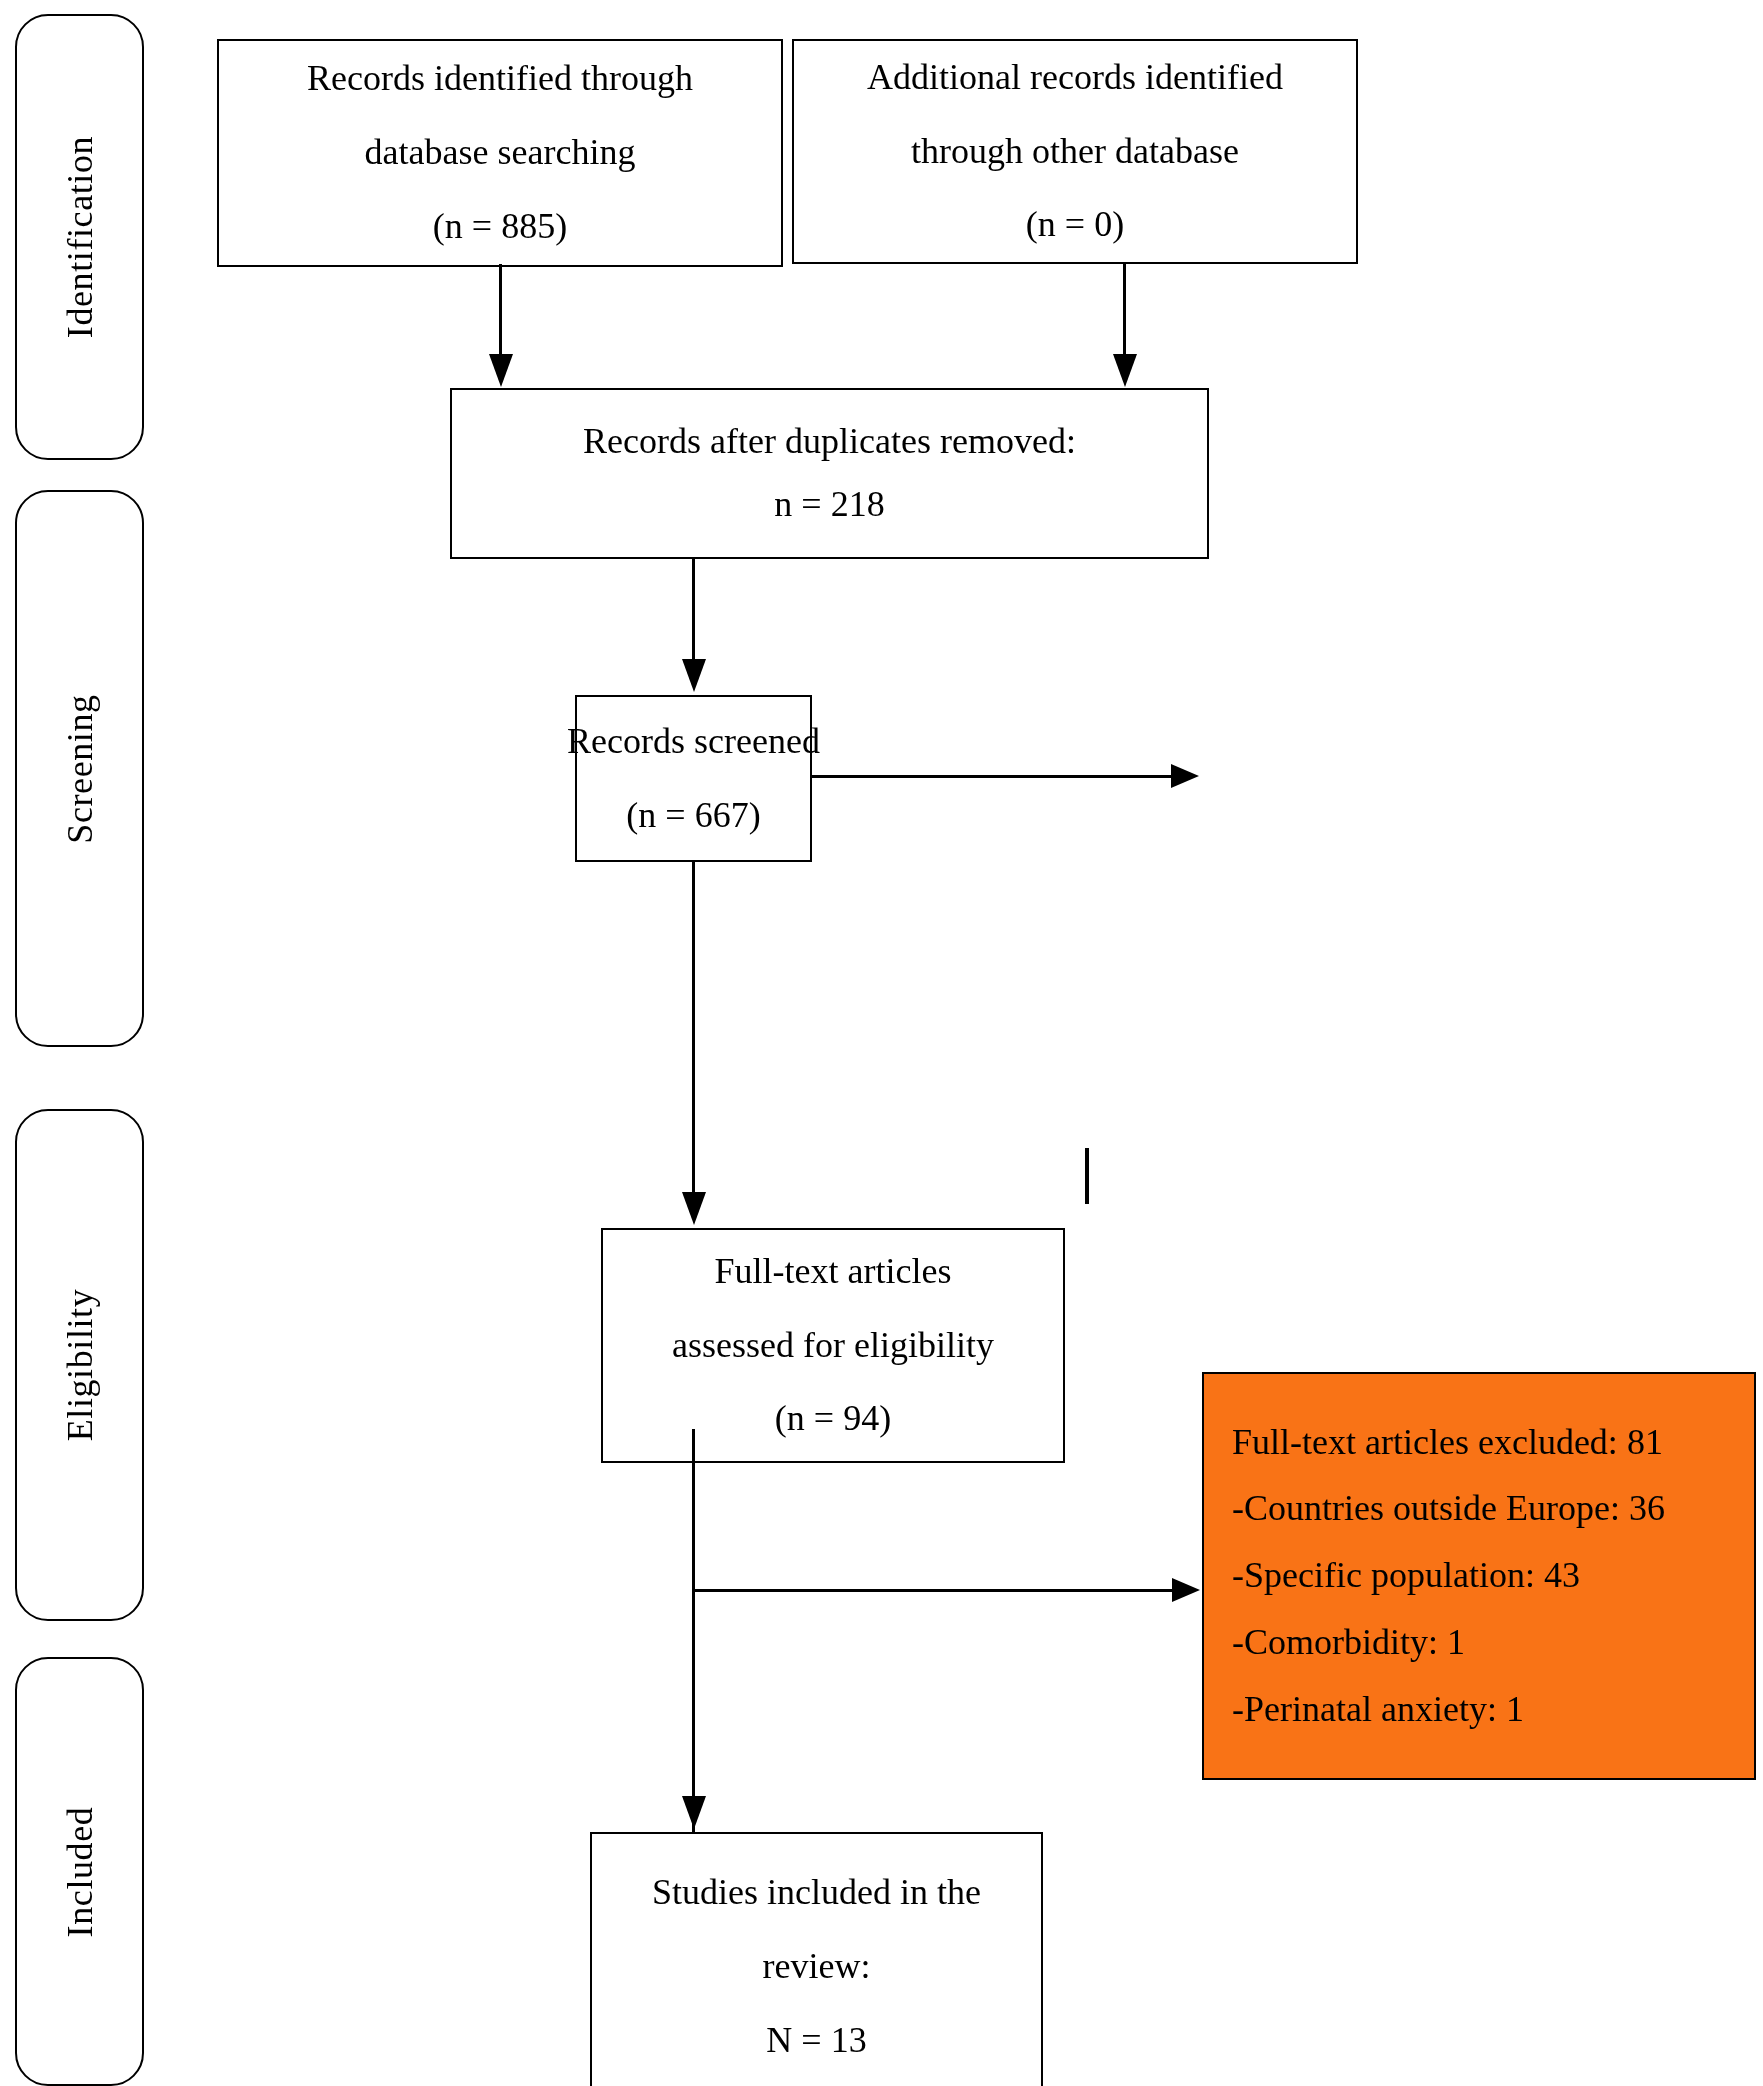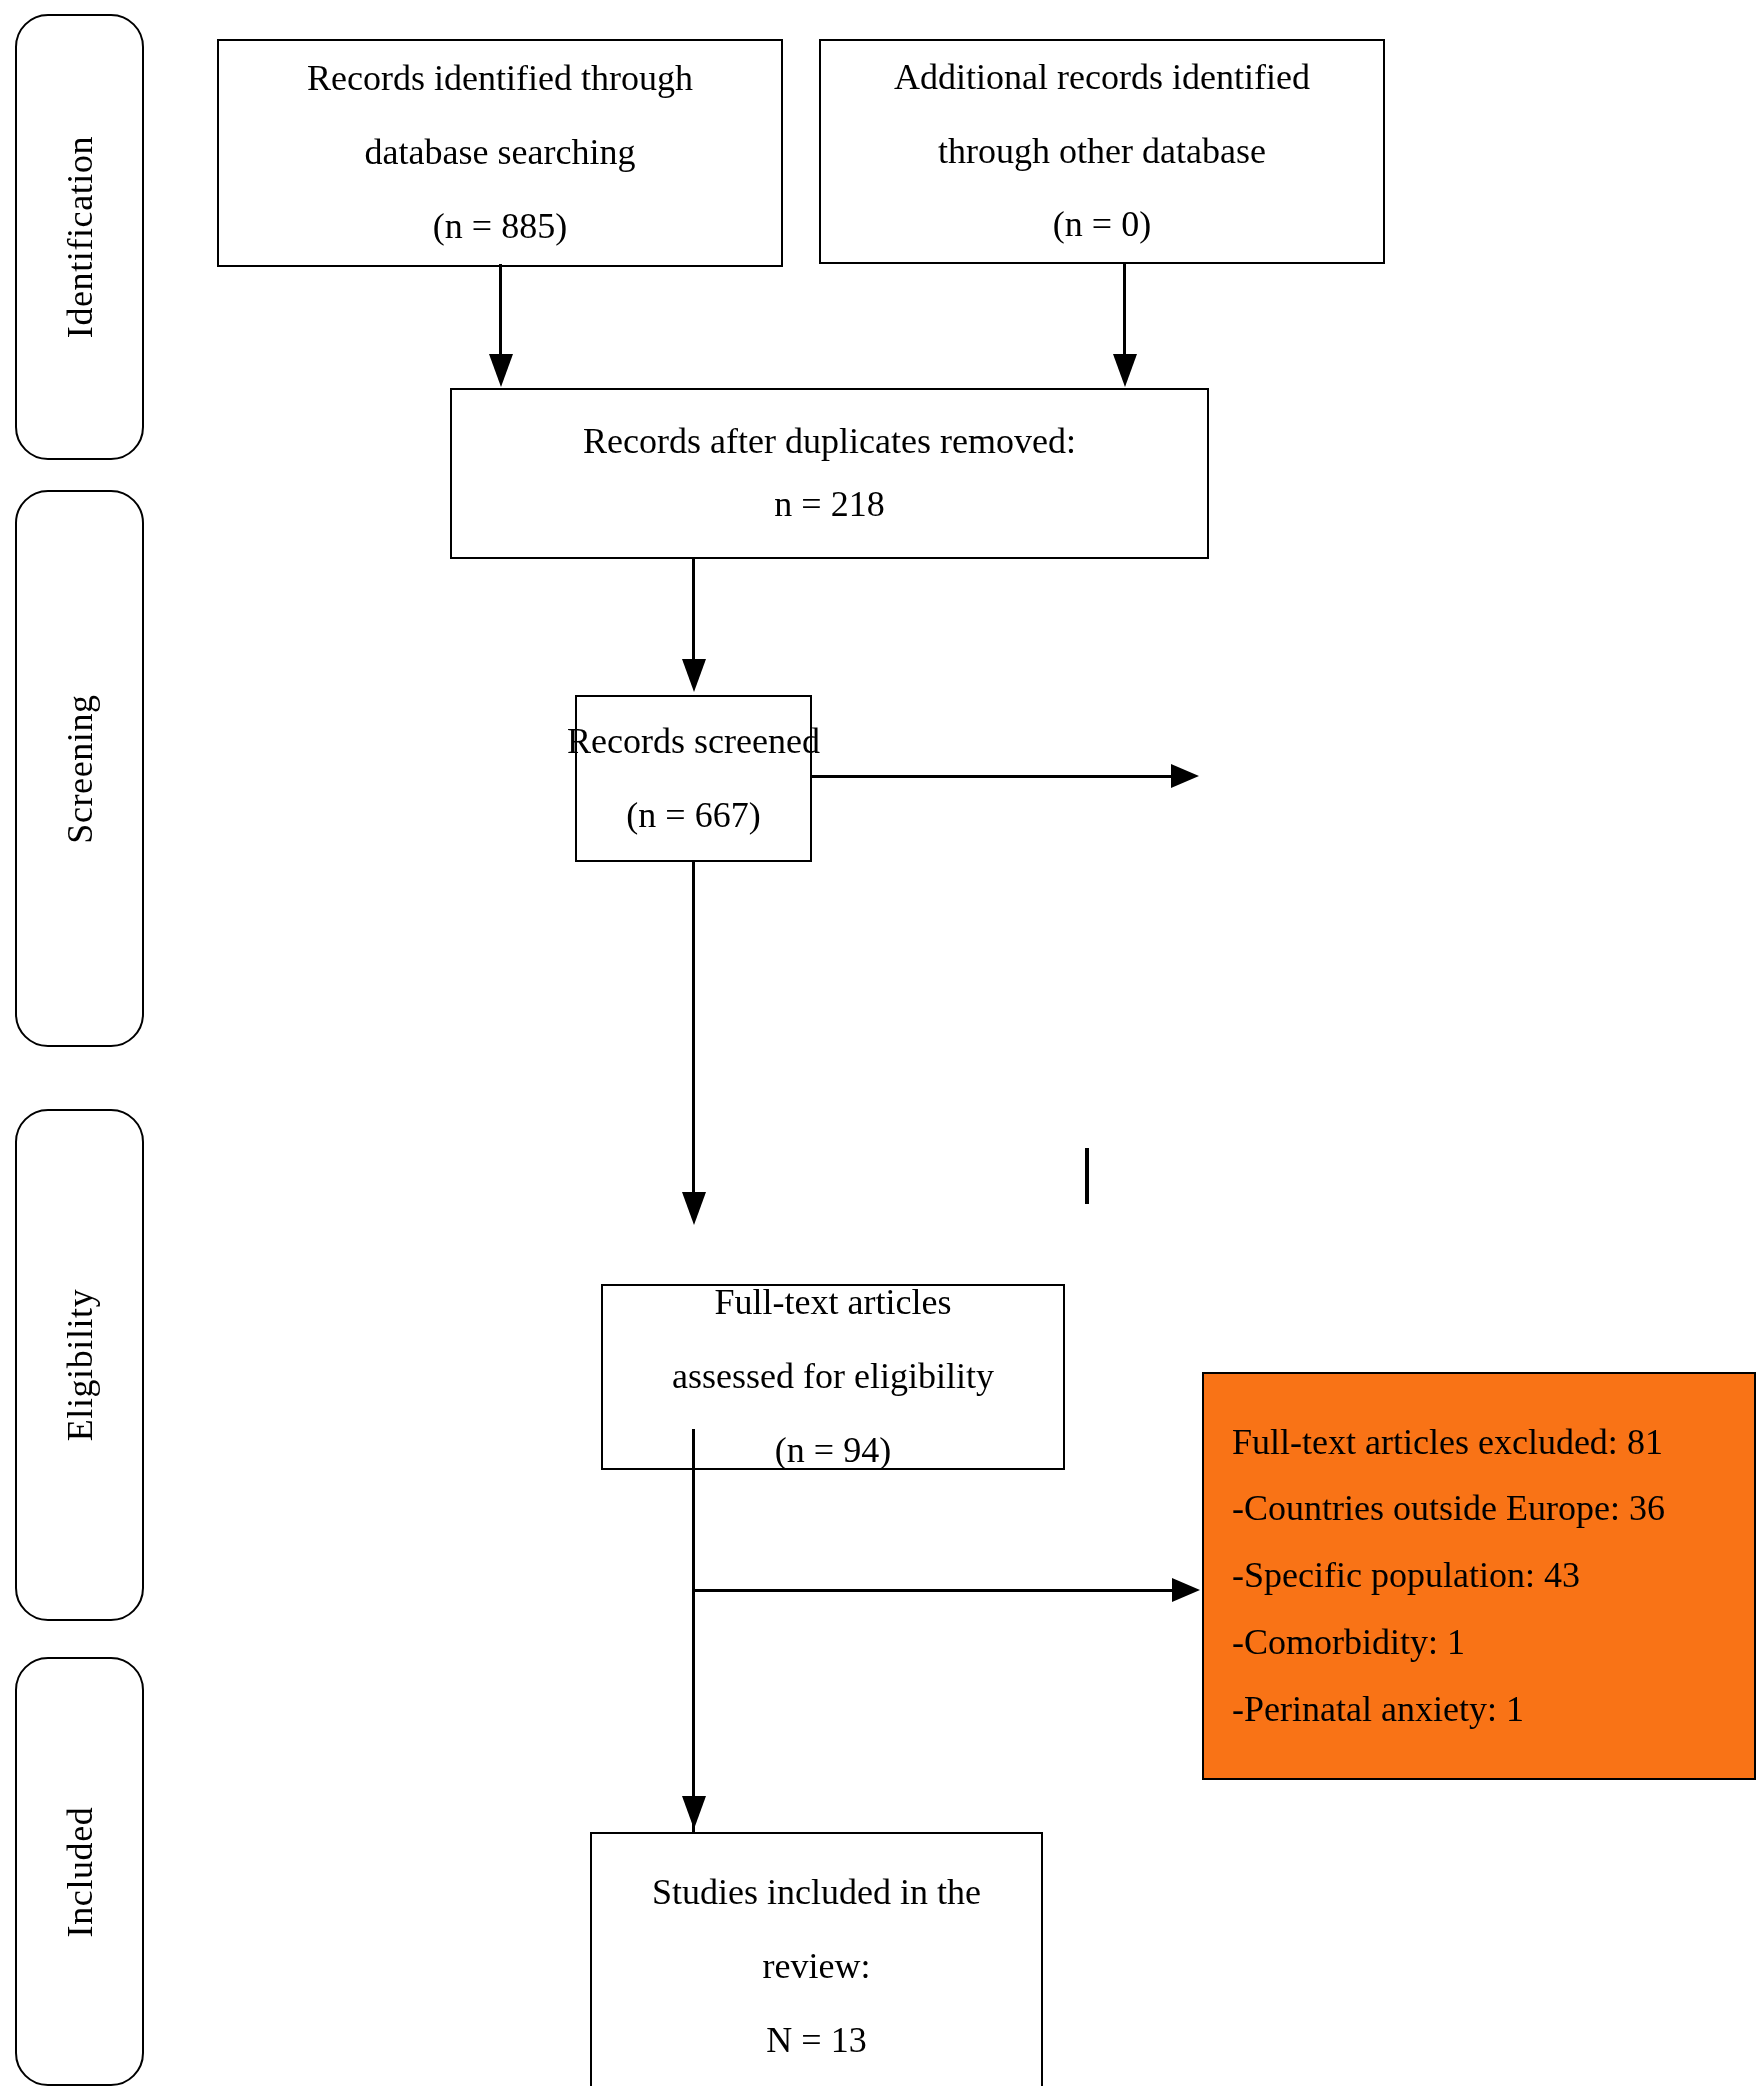--- a/index.html
+++ b/index.html
@@ -138,21 +138,21 @@
   <div class="stage-rail" style="left:15px; top:1657px; width:129px; height:429px;">
     <span class="stage-rail-label">Included</span>
   </div>
 
   <div class="flow-box spaced" style="left:217px; top:39px; width:566px; height:228px;">
     <span class="ln">Records identified through</span>
     <span class="ln">database searching</span>
     <span class="ln">(n = 885)</span>
   </div>
 
-  <div class="flow-box spaced" style="left:819px; top:39px; width:566px; height:225px;">
+  <div class="flow-box spaced" style="left:792px; top:39px; width:566px; height:225px;">
     <span class="ln">Additional records identified</span>
     <span class="ln">through other database</span>
     <span class="ln">(n = 0)</span>
   </div>
 
   <div class="vline" style="left:499px; top:264px; height:92px;"></div>
   <div class="arrow-down" style="left:489px; top:354px;"></div>
 
   <div class="vline" style="left:1123px; top:264px; height:92px;"></div>
   <div class="arrow-down" style="left:1113px; top:354px;"></div>
@@ -172,21 +172,21 @@
 
   <div class="hline" style="left:812px; top:775px; width:360px;"></div>
   <div class="arrow-right" style="left:1171px; top:764px;"></div>
 
 
   <div class="vline" style="left:692px; top:862px; height:332px;"></div>
   <div class="arrow-down" style="left:682px; top:1192px;"></div>
 
   <div class="tick" style="left:1085px; top:1148px; height:56px;"></div>
 
-  <div class="flow-box spaced" style="left:601px; top:1284px; width:464px; height:186px;">
+  <div class="flow-box spaced" style="left:601px; top:1228px; width:464px; height:235px;">
     <span class="ln">Full-text articles</span>
     <span class="ln">assessed for eligibility</span>
     <span class="ln">(n = 94)</span>
   </div>
 
   <div class="vline" style="left:692px; top:1429px; height:426px;"></div>
   <div class="hline" style="left:692px; top:1589px; width:481px;"></div>
   <div class="arrow-right" style="left:1172px; top:1578px;"></div>
 
   <div class="reasons-box" style="left:1202px; top:1372px; width:554px; height:408px;">

